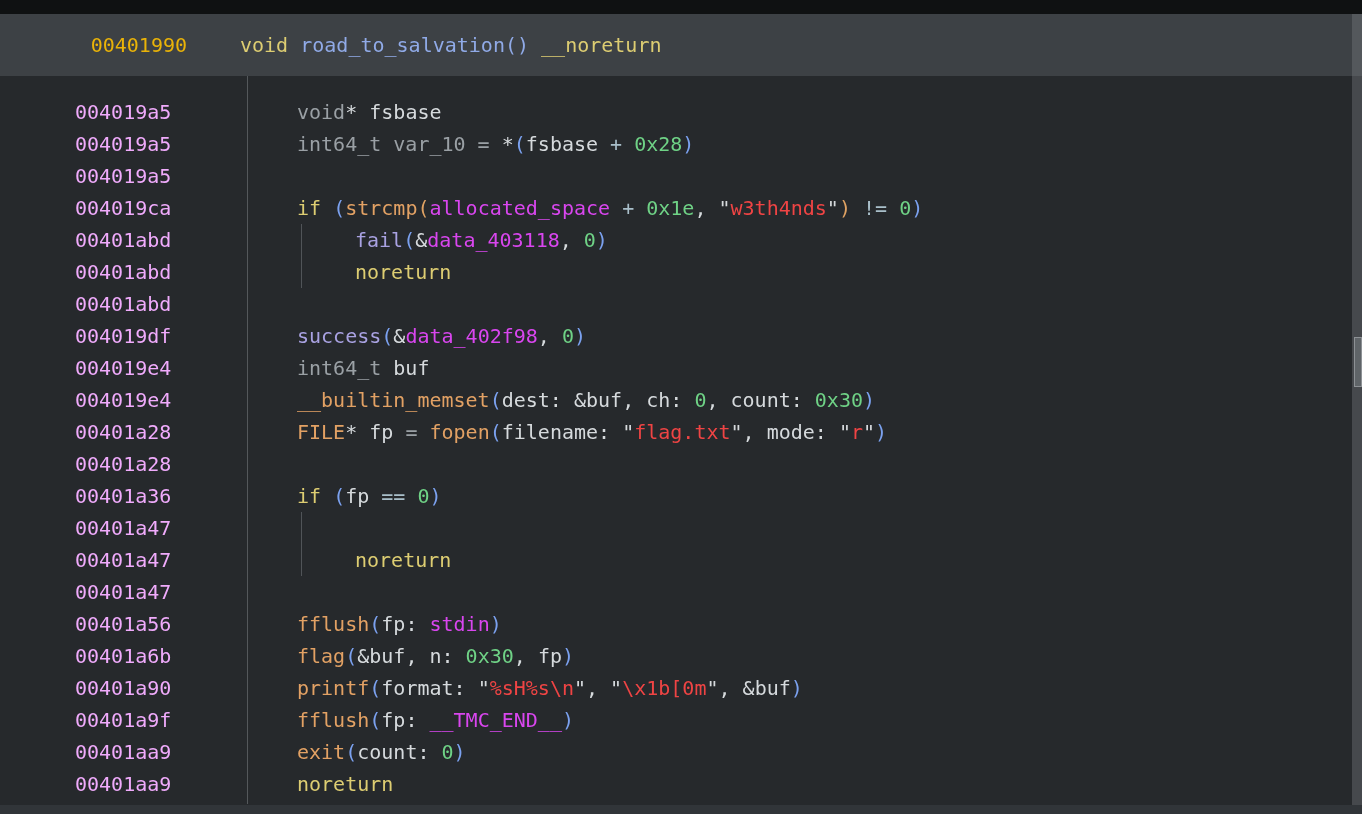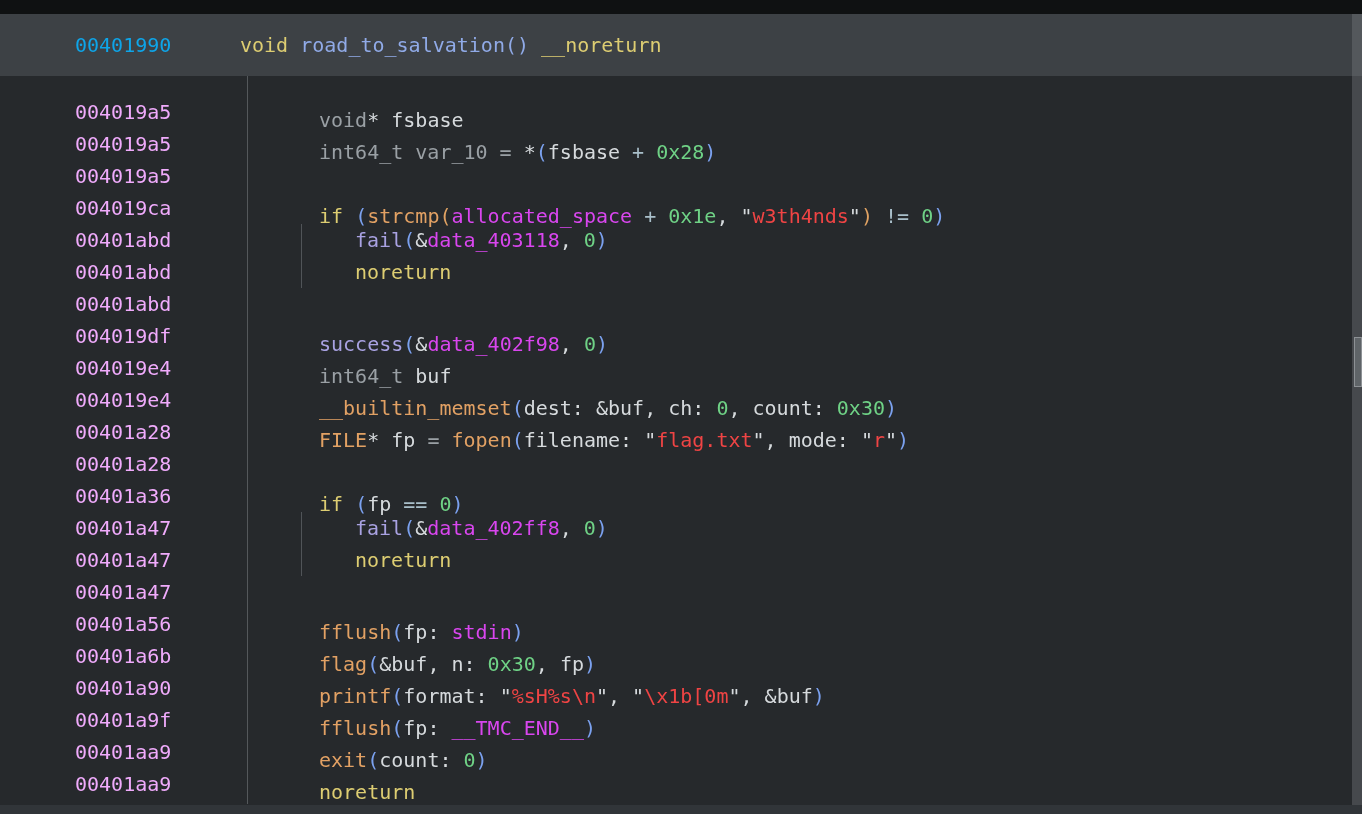--- a/index.html
+++ b/index.html
@@ -15,35 +15,36 @@
     position:absolute;left:0;top:0;width:100%;height:14px;
     background:#0f1112;z-index:5;
   }
   .header-bar{
     position:absolute;left:0;top:14px;width:100%;height:62px;
     background:#3d4145;z-index:2;
     display:flex;align-items:center;
   }
   .header-addr{
     margin-left:75px;width:112px;flex:0 0 auto;
-    color:#0ea5e9;
+    color:#eab308;
+    text-align:right;
   }
   .header-code{margin-left:53px;white-space:pre;}
   .code-area{
     position:absolute;left:0;top:76px;right:10px;bottom:10px;
     padding-top:20px;
     overflow:hidden;
   }
   .line{display:flex;height:32px;line-height:32px;white-space:pre;}
   .addr{
     margin-left:75px;width:112px;flex:0 0 auto;
     color:#f0abfc;
   }
   .code{margin-left:60px;white-space:pre;}
-  .ind1{padding-left:72px;margin-top:8px;}
+  .ind1{padding-left:50px;}
   .ind2{padding-left:108px;}
   .main-guide{
     position:absolute;left:247px;top:76px;bottom:10px;width:1px;
     background:#54585b;z-index:1;
   }
   .inner-guide{
     position:absolute;left:301px;width:1px;
     background:#505458;z-index:1;
   }
   .guide-a{top:224px;height:64px;}
@@ -102,21 +103,21 @@
       <div class="line"><span class="addr">004019ca</span><span class="code ind1"><span class="tok-kw">if </span><span class="tok-p1">(</span><span class="tok-imp">strcmp</span><span class="tok-p2">(</span><span class="tok-data">allocated_space</span><span class="tok-op"> + </span><span class="tok-num">0x1e</span><span class="tok-plain">, </span><span class="tok-plain">"</span><span class="tok-str">w3th4nds</span><span class="tok-plain">"</span><span class="tok-p2">)</span><span class="tok-op"> != </span><span class="tok-num">0</span><span class="tok-p1">)</span></span></div>
       <div class="line"><span class="addr">00401abd</span><span class="code ind2"><span class="tok-loc">fail</span><span class="tok-p1">(</span><span class="tok-plain">&amp;</span><span class="tok-data">data_403118</span><span class="tok-plain">, </span><span class="tok-num">0</span><span class="tok-p1">)</span></span></div>
       <div class="line"><span class="addr">00401abd</span><span class="code ind2"><span class="tok-kw">noreturn</span></span></div>
       <div class="line"><span class="addr">00401abd</span><span class="code ind1"></span></div>
       <div class="line"><span class="addr">004019df</span><span class="code ind1"><span class="tok-loc">success</span><span class="tok-p1">(</span><span class="tok-plain">&amp;</span><span class="tok-data">data_402f98</span><span class="tok-plain">, </span><span class="tok-num">0</span><span class="tok-p1">)</span></span></div>
       <div class="line"><span class="addr">004019e4</span><span class="code ind1"><span class="tok-type">int64_t </span><span class="tok-plain">buf</span></span></div>
       <div class="line"><span class="addr">004019e4</span><span class="code ind1"><span class="tok-imp">__builtin_memset</span><span class="tok-p1">(</span><span class="tok-plain">dest: </span><span class="tok-plain">&amp;buf</span><span class="tok-plain">, </span><span class="tok-plain">ch: </span><span class="tok-num">0</span><span class="tok-plain">, </span><span class="tok-plain">count: </span><span class="tok-num">0x30</span><span class="tok-p1">)</span></span></div>
       <div class="line"><span class="addr">00401a28</span><span class="code ind1"><span class="tok-imp">FILE</span><span class="tok-plain">*</span><span class="tok-plain"> fp</span><span class="tok-type"> = </span><span class="tok-imp">fopen</span><span class="tok-p1">(</span><span class="tok-plain">filename: </span><span class="tok-plain">"</span><span class="tok-str">flag.txt</span><span class="tok-plain">"</span><span class="tok-plain">, </span><span class="tok-plain">mode: </span><span class="tok-plain">"</span><span class="tok-str">r</span><span class="tok-plain">"</span><span class="tok-p1">)</span></span></div>
       <div class="line"><span class="addr">00401a28</span><span class="code ind1"></span></div>
       <div class="line"><span class="addr">00401a36</span><span class="code ind1"><span class="tok-kw">if </span><span class="tok-p1">(</span><span class="tok-plain">fp</span><span class="tok-op"> == </span><span class="tok-num">0</span><span class="tok-p1">)</span></span></div>
-      <div class="line"><span class="addr">00401a47</span><span class="code ind2"><span class="tok-loc">fail</span><span class="tok-p1">(</span><span class="tok-plain">&amp;</span><span class="tok-data">data_402ff8</span><span class="tok-plain">, </span><span class="tok-num">0</span><span class="tok-p1">)</span></span></div>
+      <div class="line"><span class="addr">00401a47</span></div>
       <div class="line"><span class="addr">00401a47</span><span class="code ind2"><span class="tok-kw">noreturn</span></span></div>
       <div class="line"><span class="addr">00401a47</span><span class="code ind1"></span></div>
       <div class="line"><span class="addr">00401a56</span><span class="code ind1"><span class="tok-imp">fflush</span><span class="tok-p1">(</span><span class="tok-plain">fp: </span><span class="tok-data">stdin</span><span class="tok-p1">)</span></span></div>
       <div class="line"><span class="addr">00401a6b</span><span class="code ind1"><span class="tok-imp">flag</span><span class="tok-p1">(</span><span class="tok-plain">&amp;buf</span><span class="tok-plain">, </span><span class="tok-plain">n: </span><span class="tok-num">0x30</span><span class="tok-plain">, </span><span class="tok-plain">fp</span><span class="tok-p1">)</span></span></div>
       <div class="line"><span class="addr">00401a90</span><span class="code ind1"><span class="tok-imp">printf</span><span class="tok-p1">(</span><span class="tok-plain">format: </span><span class="tok-plain">"</span><span class="tok-str">%sH%s\n</span><span class="tok-plain">"</span><span class="tok-plain">, </span><span class="tok-plain">"</span><span class="tok-str">\x1b[0m</span><span class="tok-plain">"</span><span class="tok-plain">, </span><span class="tok-plain">&amp;buf</span><span class="tok-p1">)</span></span></div>
       <div class="line"><span class="addr">00401a9f</span><span class="code ind1"><span class="tok-imp">fflush</span><span class="tok-p1">(</span><span class="tok-plain">fp: </span><span class="tok-data">__TMC_END__</span><span class="tok-p1">)</span></span></div>
       <div class="line"><span class="addr">00401aa9</span><span class="code ind1"><span class="tok-imp">exit</span><span class="tok-p1">(</span><span class="tok-plain">count: </span><span class="tok-num">0</span><span class="tok-p1">)</span></span></div>
       <div class="line"><span class="addr">00401aa9</span><span class="code ind1"><span class="tok-kw">noreturn</span></span></div>
     </div>
 

